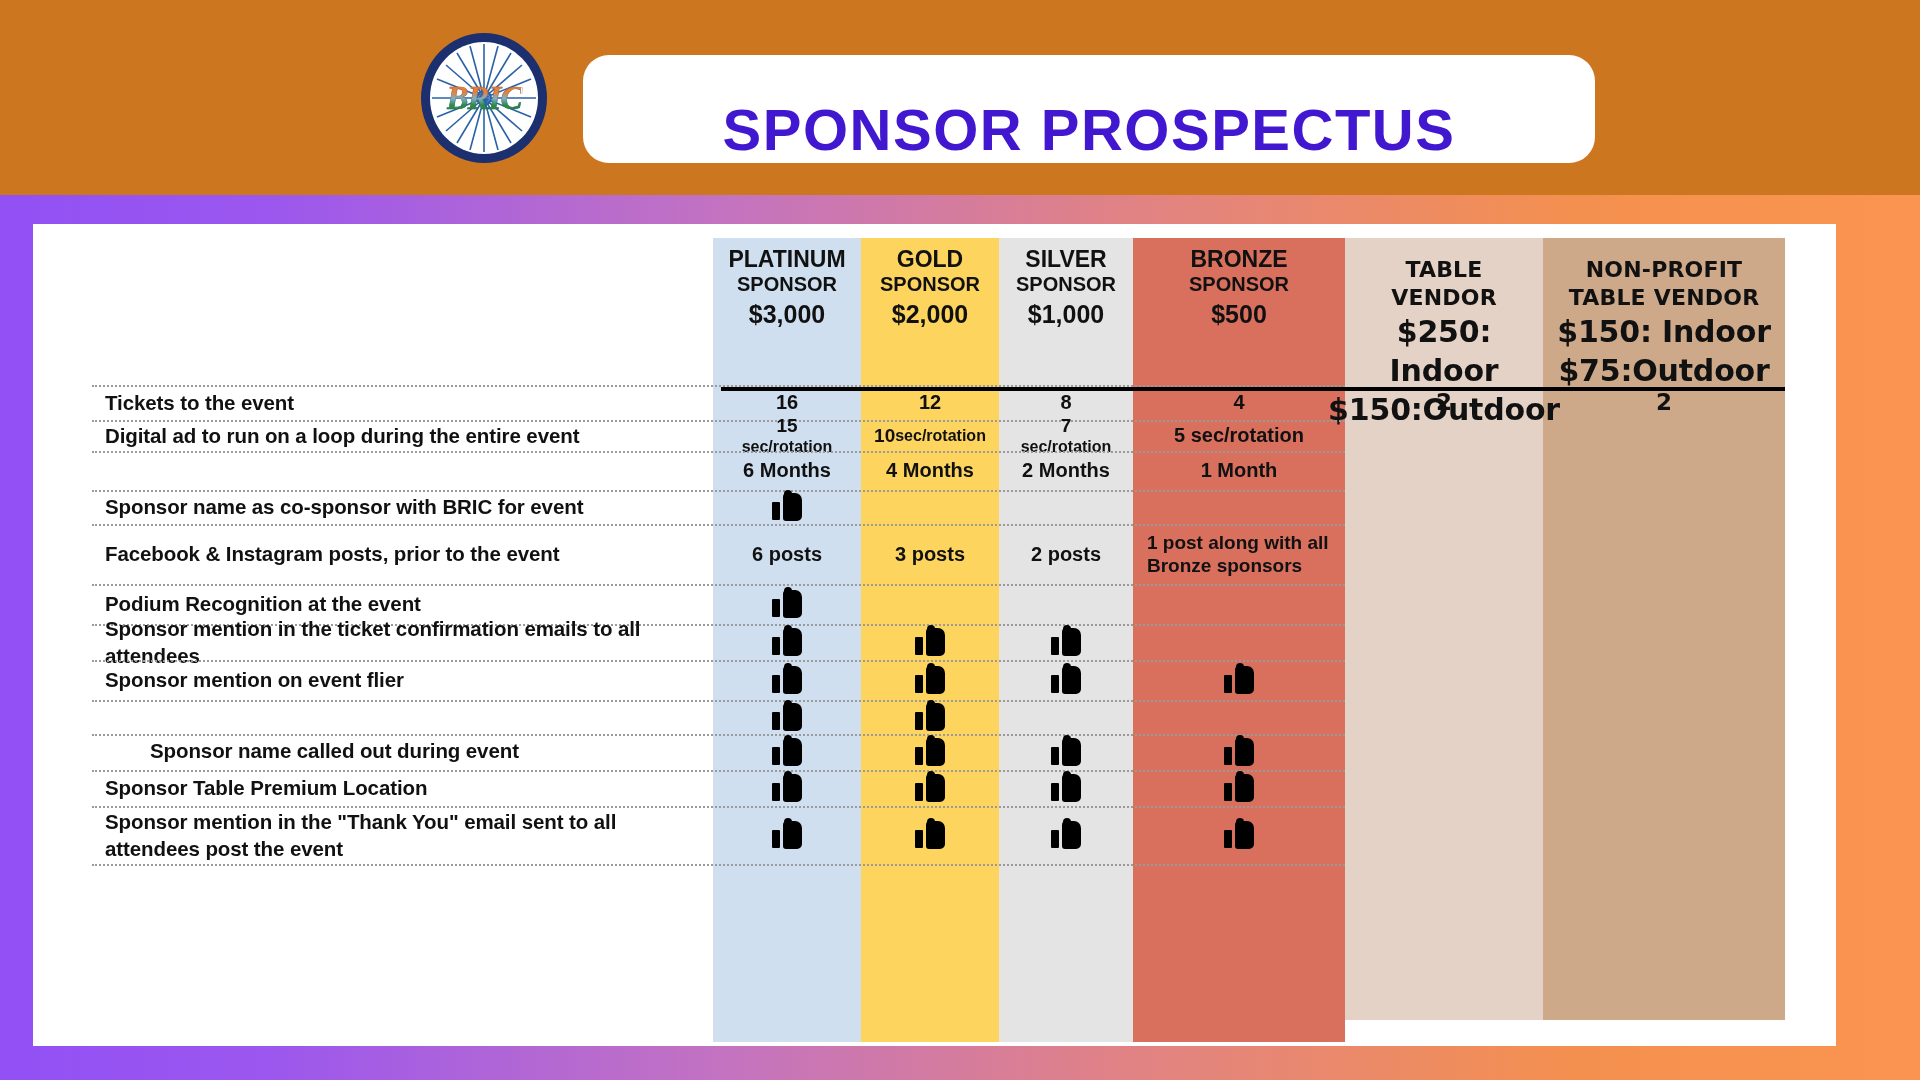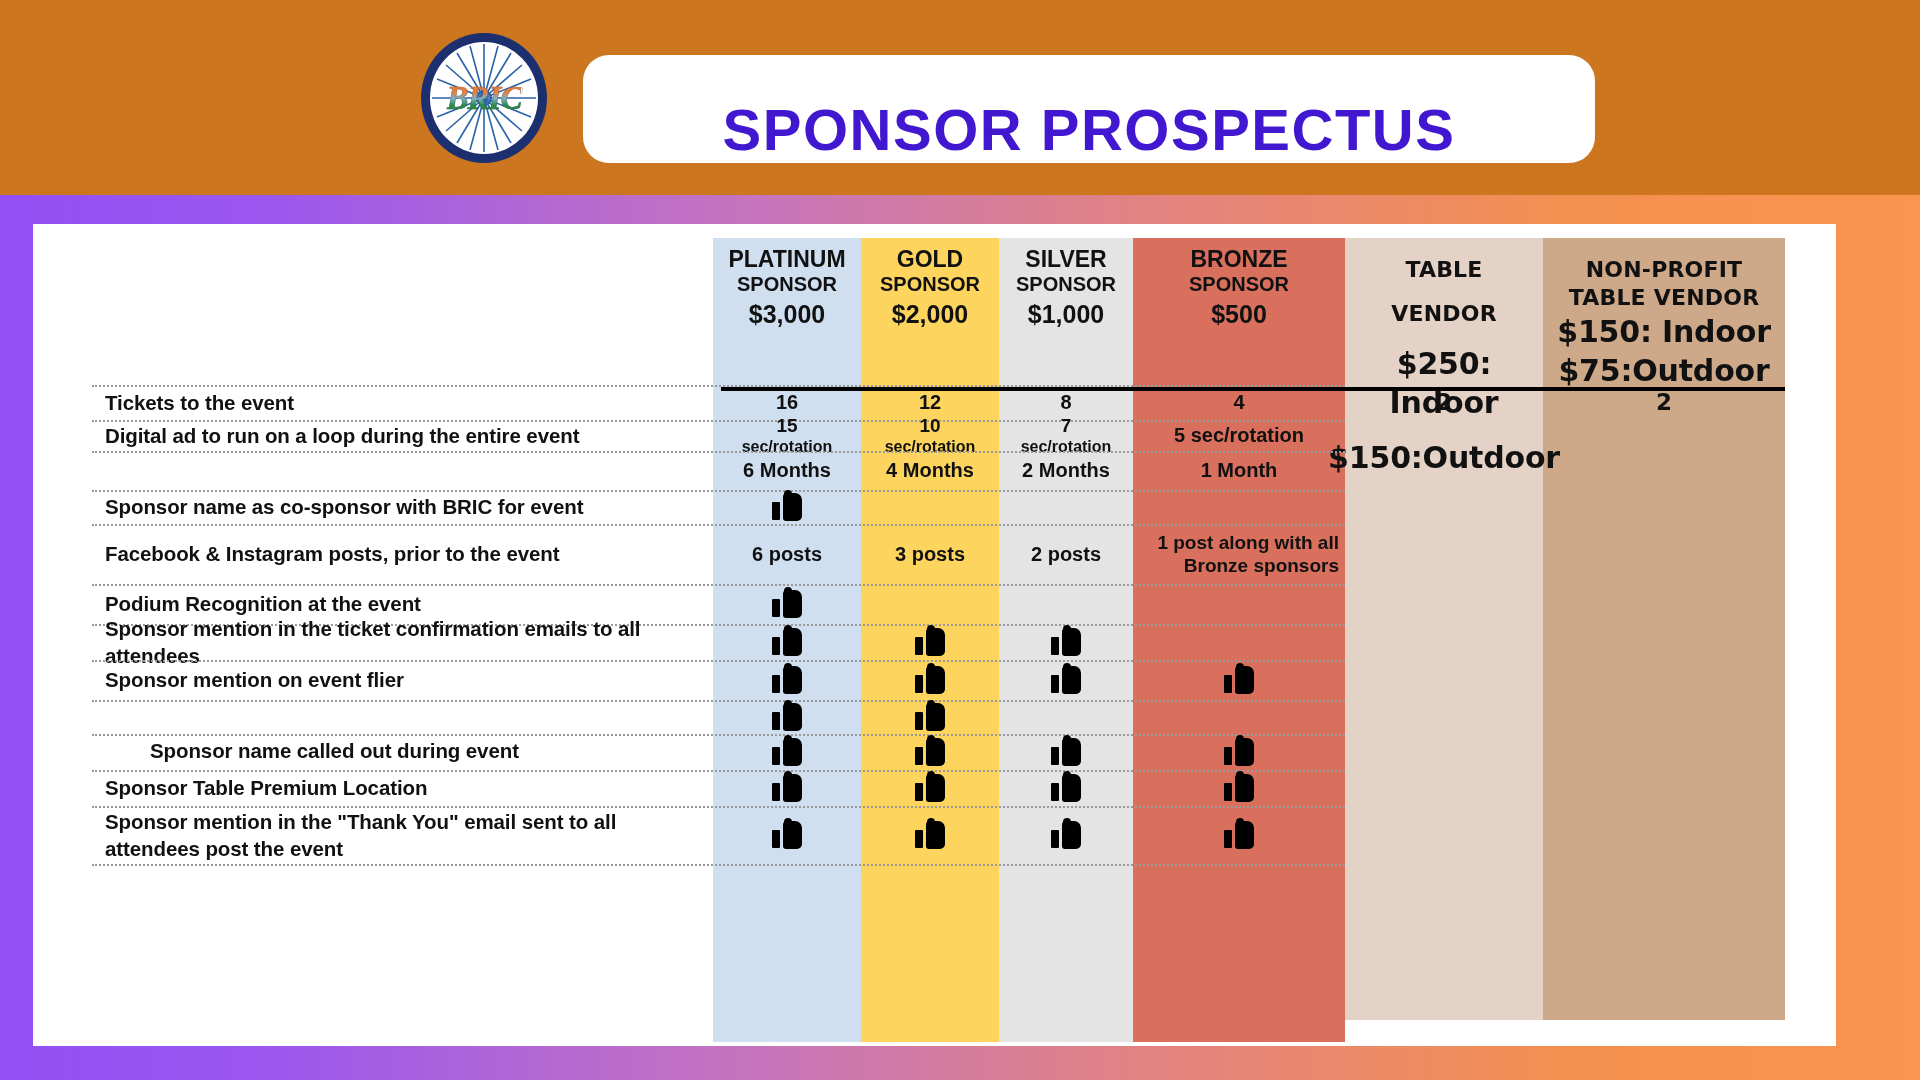--- a/index.html
+++ b/index.html
@@ -140,21 +140,21 @@
     justify-content: center;
     text-align: center;
     font-weight: bold;
     color: #111111;
     font-size: 20px;
     line-height: 1.22;
     padding: 0 6px;
   }
 
   .cell.small { font-size: 16px; }
-  .cell.left  { justify-content: flex-start; text-align: right; padding-left: 14px; }
+  .cell.left  { justify-content: flex-start; text-align: left; padding-left: 14px; }
 
   
   .vendor-font { font-family: "DejaVu Sans", sans-serif; }
 
   .hdr {
     position: absolute;
     display: flex;
     flex-direction: column;
     align-items: center;
     justify-content: flex-start;
@@ -275,21 +275,21 @@
         <div class="hdr" style="left: 966px; width: 134px; top: 16px; height: 147px;">
           <div class="l1">SILVER</div>
           <div class="l2">SPONSOR</div>
           <div class="l3">$1,000</div>
         </div>
         <div class="hdr" style="left: 1100px; width: 212px; top: 16px; height: 147px;">
           <div class="l1">BRONZE</div>
           <div class="l2">SPONSOR</div>
           <div class="l3">$500</div>
         </div>
-        <div class="hdr hdr-v vendor-font" style="left: 1312px; width: 198px; top: 22px; height: 147px; gap: 16px;">
+        <div class="hdr hdr-v vendor-font" style="left: 1312px; width: 198px; top: 22px; height: 147px;">
           <div class="vl">TABLE</div>
           <div class="vl">VENDOR</div>
           <div class="vp">$250: Indoor</div>
           <div class="vp">$150:Outdoor</div>
         </div>
         <div class="hdr hdr-v vendor-font" style="left: 1510px; width: 242px; top: 22px; height: 147px;">
           <div class="vl">NON-PROFIT</div>
           <div class="vl">TABLE VENDOR</div>
           <div class="vp">$150: Indoor</div>
           <div class="vp">$75:Outdoor</div>
@@ -302,21 +302,21 @@
         <div class="cell" style="left: 966px; width: 134px; top: 161px; height: 35px;">8</div>
         <div class="cell" style="left: 1100px; width: 212px; top: 161px; height: 35px;">4</div>
         <div class="cell vendor-font" style="left: 1312px; width: 198px; top: 161px; height: 35px; font-size: 23px;">2</div>
         <div class="cell vendor-font" style="left: 1510px; width: 242px; top: 161px; height: 35px; font-size: 23px;">2</div>
         <div class="dotted" style="left: 59px; width: 1253px; top: 196px;"></div>
         <div class="rowlabel" style="top: 196px; height: 31px; display: flex; align-items: center;">Digital ad to run on a loop during the entire event</div>
         <div class="cell small" style="left: 680px; width: 148px; top: 196px; height: 31px; flex-direction: column;">
           <div style="font-size: 19px;">15</div>
           <div style="font-size: 16px;">sec/rotation</div>
         </div>
-        <div class="cell small" style="left: 828px; width: 138px; top: 196px; height: 31px; flex-direction: column;">
+        <div class="cell small" style="left: 828px; width: 138px; top: 196px; height: 31px; flex-direction: row;">
           <div style="font-size: 19px;">10</div>
           <div style="font-size: 16px;">sec/rotation</div>
         </div>
         <div class="cell small" style="left: 966px; width: 134px; top: 196px; height: 31px; flex-direction: column;">
           <div style="font-size: 19px;">7</div>
           <div style="font-size: 16px;">sec/rotation</div>
         </div>
         <div class="cell" style="left: 1100px; width: 212px; top: 196px; height: 31px;">5 sec/rotation</div>
         <div class="dotted" style="left: 59px; width: 1253px; top: 227px;"></div>
         <div class="cell" style="left: 680px; width: 148px; top: 227px; height: 39px;">6 Months</div>

